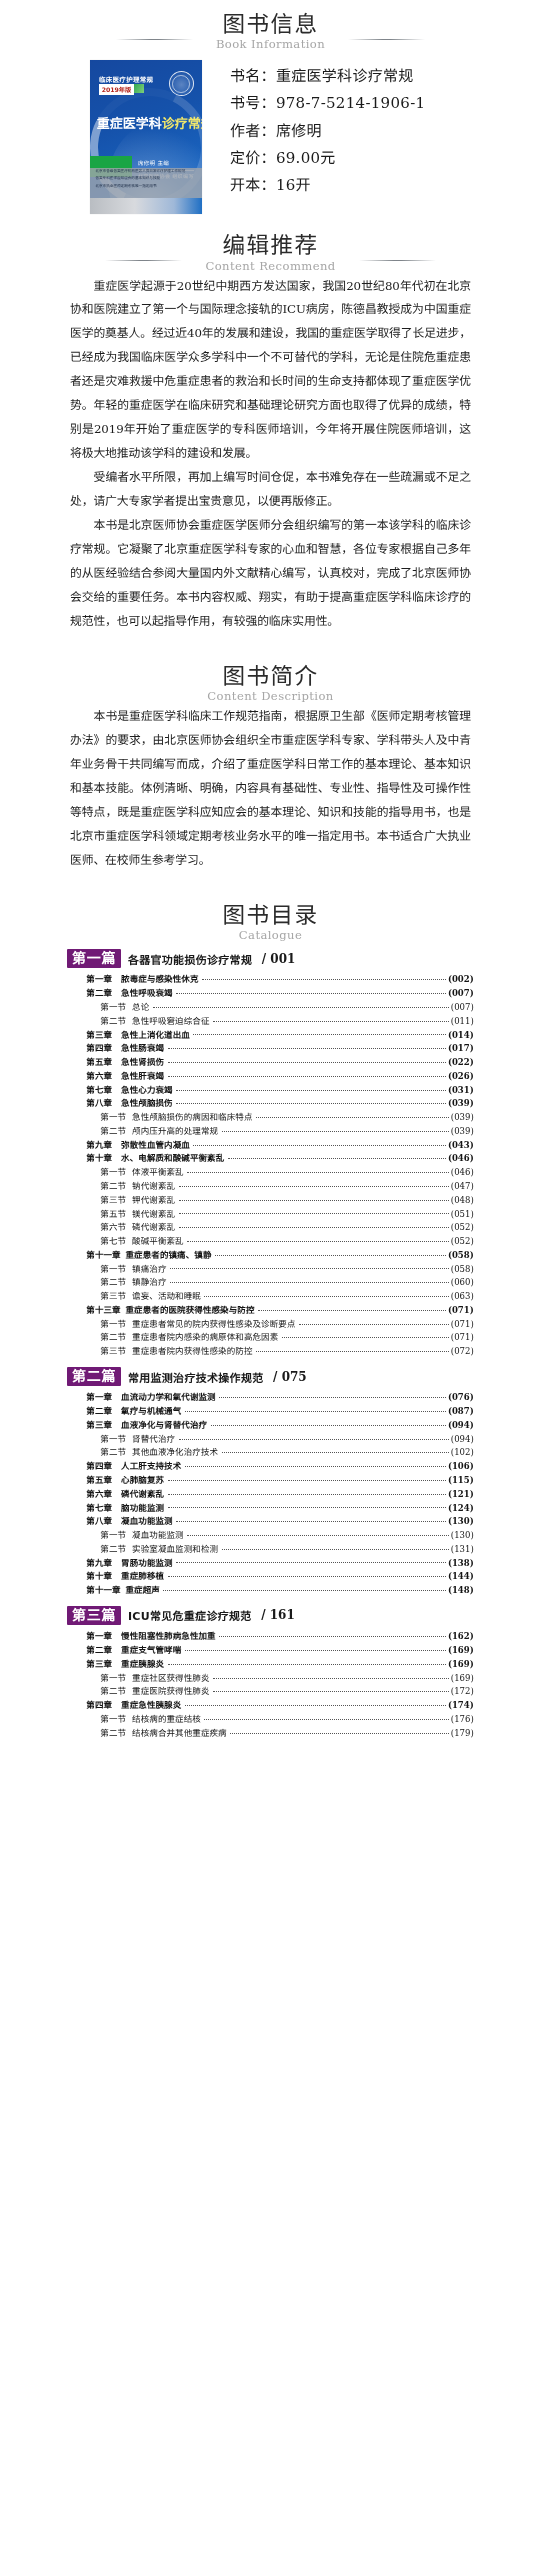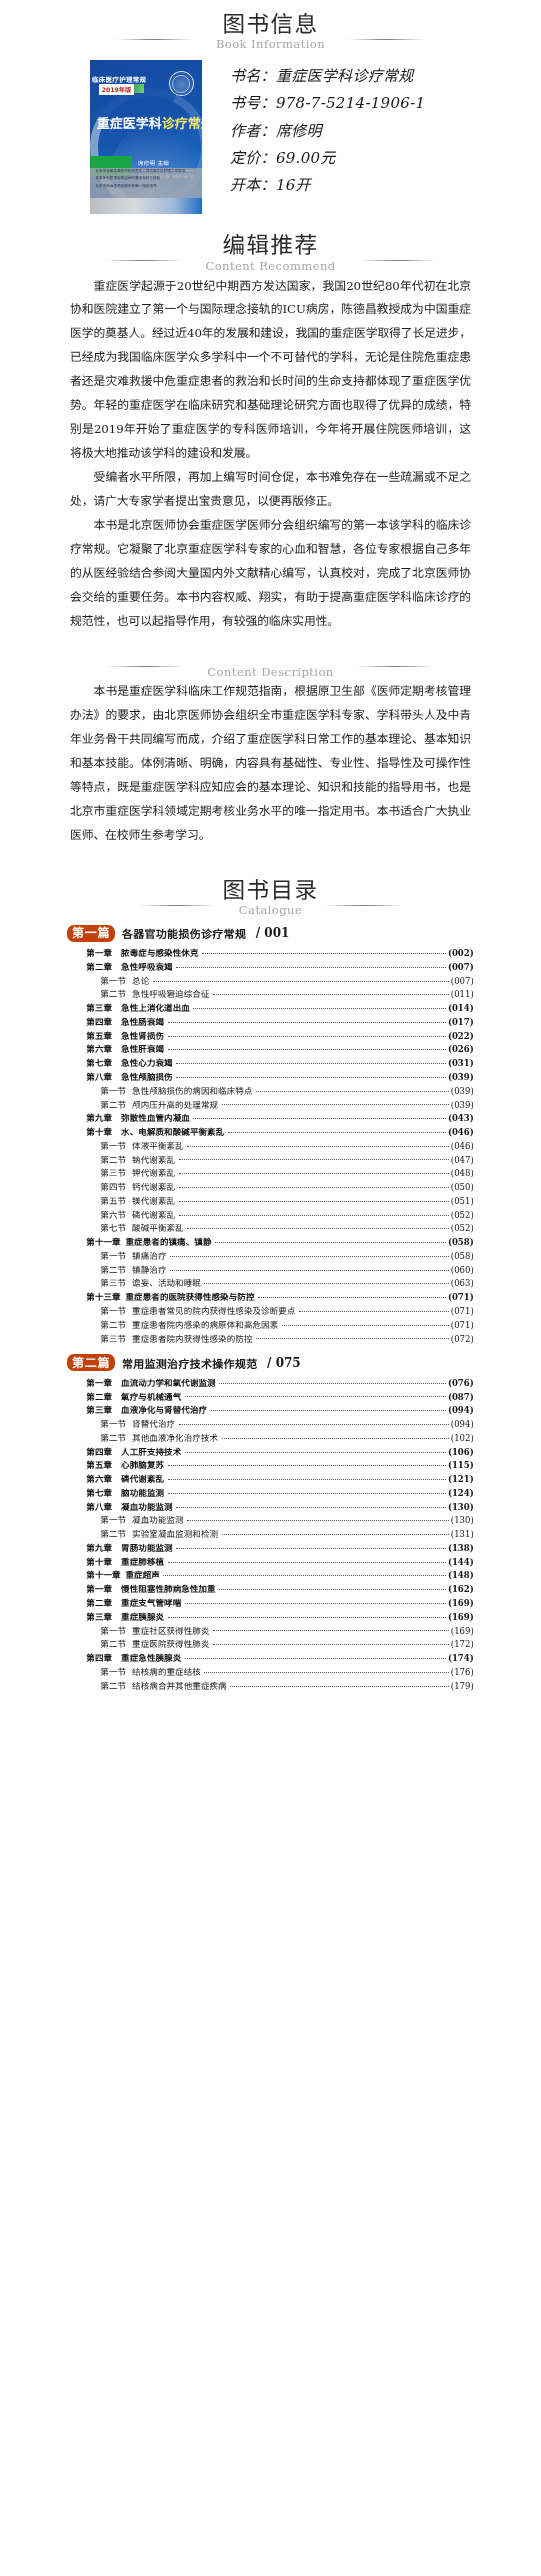--- a/index.html
+++ b/index.html
@@ -101,21 +101,21 @@
     width: 103px;
     height: 103px;
     border-radius: 50%;
     border: 8.2px solid rgba(255,255,255,.16);
     border-left-color: rgba(255,255,255,.45);
     border-top-color: rgba(255,255,255,.04);
     transform: rotate(-18deg);
   }
   .cover .ser {
     position: absolute;
-    left: 2px;
+    left: 9px;
     top: 13.7px;
     color: #fff;
     font-family: "DejaVu Sans","Liberation Sans",sans-serif;
     font-size: 6.5px;
     font-weight: bold;
     letter-spacing: 0.3px;
   }
   .cover .year {
     position: absolute;
     left: 9px;
@@ -227,21 +227,20 @@
     flex: 1 1 auto;
     padding-top: 2.7px;
   }
   .meta .row {
     font-family: "DejaVu Serif","Liberation Serif",serif;
     font-size: 15px;
     line-height: 1.82;
     color: #1b1b1b;
     letter-spacing: 0.3px;
     white-space: nowrap;
-    font-style: italic;
   }
 
   
   .body-text {
     padding: 2.7px 15px 6.9px 15px;
   }
   .body-text p {
     margin: 0;
     font-family: "DejaVu Serif","Liberation Serif",serif;
     font-size: 11.8px;
@@ -255,28 +254,28 @@
   
   .cat {
     padding: 0 12.3px 11px 12.3px;
   }
   .vol {
     display: flex;
     align-items: center;
     margin: 8.2px 0 5.5px 0;
   }
   .vol .tag {
-    background: #c2410c;
+    background: #701a75;
     color: #fff;
     font-family: "DejaVu Sans","Liberation Sans",sans-serif;
     font-weight: bold;
-    font-size: 12px;
+    font-size: 14px;
     padding: 2.1px 4.8px 2.7px 4.8px;
     letter-spacing: 0.7px;
-    border-radius: 7px;
+    border-radius: 1px;
     line-height: 1;
     flex: 0 0 auto;
   }
   .vol .vtitle {
     font-family: "DejaVu Sans","Liberation Sans",serif;
     font-weight: bold;
     font-size: 11px;
     margin-left: 6.9px;
     color: #1a1a1a;
     letter-spacing: 0.3px;
@@ -384,20 +383,21 @@
 
   <div class="body-text">
     <p>重症医学起源于20世纪中期西方发达国家，我国20世纪80年代初在北京协和医院建立了第一个与国际理念接轨的ICU病房，陈德昌教授成为中国重症医学的奠基人。经过近40年的发展和建设，我国的重症医学取得了长足进步，已经成为我国临床医学众多学科中一个不可替代的学科，无论是住院危重症患者还是灾难救援中危重症患者的救治和长时间的生命支持都体现了重症医学优势。年轻的重症医学在临床研究和基础理论研究方面也取得了优异的成绩，特别是2019年开始了重症医学的专科医师培训，今年将开展住院医师培训，这将极大地推动该学科的建设和发展。</p>
     <p>受编者水平所限，再加上编写时间仓促，本书难免存在一些疏漏或不足之处，请广大专家学者提出宝贵意见，以便再版修正。</p>
     <p>本书是北京医师协会重症医学医师分会组织编写的第一本该学科的临床诊疗常规。它凝聚了北京重症医学科专家的心血和智慧，各位专家根据自己多年的从医经验结合参阅大量国内外文献精心编写，认真校对，完成了北京医师协会交给的重要任务。本书内容权威、翔实，有助于提高重症医学科临床诊疗的规范性，也可以起指导作用，有较强的临床实用性。</p>
   </div>
 
   <div class="spacer-md"></div>
 
   <div class="sec-head">
+    <span class="cn">图书简介</span>
     <div class="rule-row">
       <span class="rule"></span>
       <span class="en">Content Description</span>
       <span class="rule"></span>
     </div>
   </div>
 
   <div class="body-text">
     <p>本书是重症医学科临床工作规范指南，根据原卫生部《医师定期考核管理办法》的要求，由北京医师协会组织全市重症医学科专家、学科带头人及中青年业务骨干共同编写而成，介绍了重症医学科日常工作的基本理论、基本知识和基本技能。体例清晰、明确，内容具有基础性、专业性、指导性及可操作性等特点，既是重症医学科应知应会的基本理论、知识和技能的指导用书，也是北京市重症医学科领域定期考核业务水平的唯一指定用书。本书适合广大执业医师、在校师生参考学习。</p>
   </div>
@@ -515,26 +515,20 @@
         <span class="dots"></span>
         <span class="pg">(047)</span>
       </div>
       <div class="toc-row lvl2">
         <span class="num">第三节</span>
         <span class="name">钾代谢紊乱</span>
         <span class="dots"></span>
         <span class="pg">(048)</span>
       </div>
       <div class="toc-row lvl2">
-        <span class="num">第四节</span>
-        <span class="name">钙代谢紊乱</span>
-        <span class="dots"></span>
-        <span class="pg">(050)</span>
-      </div>
-      <div class="toc-row lvl2">
         <span class="num">第五节</span>
         <span class="name">镁代谢紊乱</span>
         <span class="dots"></span>
         <span class="pg">(051)</span>
       </div>
       <div class="toc-row lvl2">
         <span class="num">第六节</span>
         <span class="name">磷代谢紊乱</span>
         <span class="dots"></span>
         <span class="pg">(052)</span>
@@ -681,20 +675,25 @@
         <span class="name">重症肺移植</span>
         <span class="dots"></span>
         <span class="pg">(144)</span>
       </div>
       <div class="toc-row lvl1">
         <span class="num">第十一章</span>
         <span class="name">重症超声</span>
         <span class="dots"></span>
         <span class="pg">(148)</span>
       </div>
+      <div class="vol">
+        <span class="tag">第三篇</span>
+        <span class="vtitle">ICU常见危重症诊疗规范</span>
+        <span class="vpage">/ 161</span>
+      </div>
       <div class="toc-row lvl1">
         <span class="num">第一章</span>
         <span class="name">慢性阻塞性肺病急性加重</span>
         <span class="dots"></span>
         <span class="pg">(162)</span>
       </div>
       <div class="toc-row lvl1">
         <span class="num">第二章</span>
         <span class="name">重症支气管哮喘</span>
         <span class="dots"></span>

